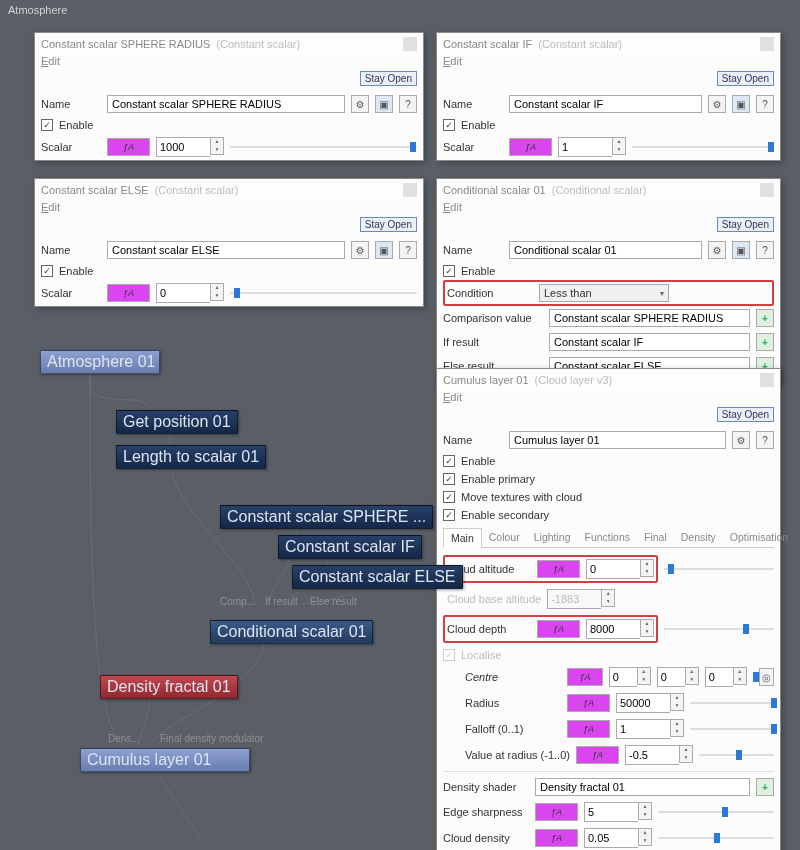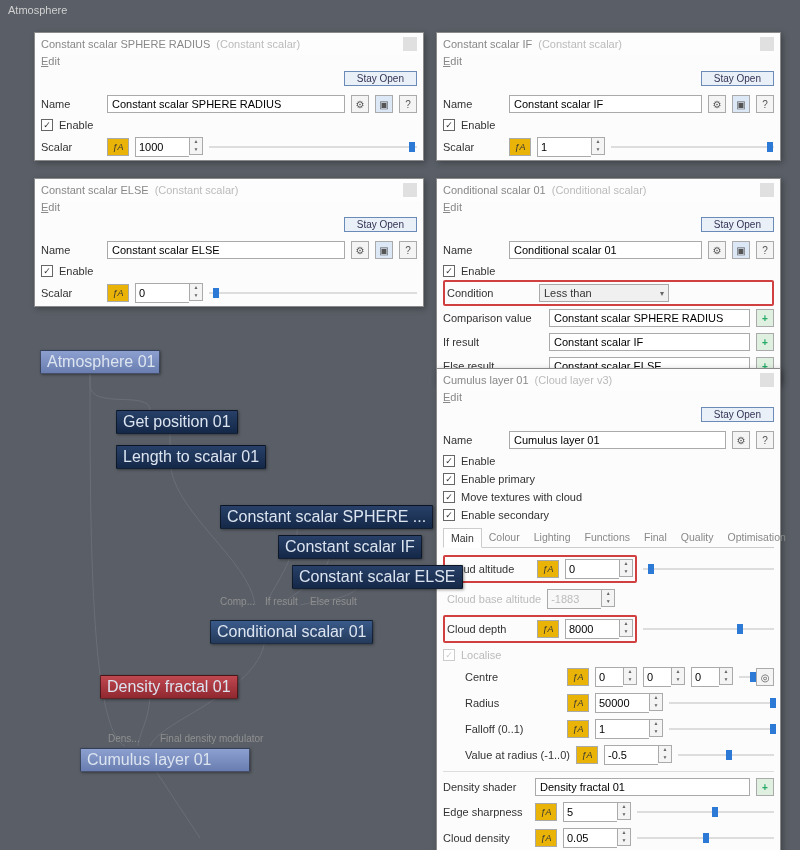--- a/index.html
+++ b/index.html
@@ -6,40 +6,40 @@
   body { margin:0; background:#5a5f67; width:800px; height:850px; overflow:hidden; font-size:11px; color:#333; }
   .app-title { padding:4px 8px; color:#d0d0d0; font-size:11px; }
   .panel { position:absolute; background:#fcfcfc; border:1px solid #8a8a8a; box-shadow:2px 2px 6px rgba(0,0,0,0.3); }
   .panel-header { display:flex; align-items:center; padding:4px 6px; background:#fdfdfd; color:#999; }
   .panel-title { color:#888; }
   .panel-subtitle { margin-left:6px; color:#bbb; }
   .panel-close { margin-left:auto; width:14px; height:14px; background:#e0e0e0; }
   .edit-row { padding:0 6px 4px; color:#888; }
   .edit-row u { text-decoration:underline; }
   .right-btn-row { display:flex; justify-content:flex-end; padding:0 6px 6px; gap:2px; }
-  .stay-open { border:1px solid #6a8ab8; background:#eaf0f8; padding:1px 12px; font-size:10px; color:#335; }
+  .stay-open { border:1px solid #6a8ab8; background:#eaf0f8; padding:1px 4px; font-size:10px; color:#335; }
   .row { display:flex; align-items:center; padding:3px 6px; gap:6px; }
   .label { min-width:86px; color:#333; }
   .label-narrow { min-width:60px; }
   .label-wide { min-width:100px; }
   .input-text { flex:1; border:1px solid #aaa; background:#fff; padding:2px 4px; height:18px; font-size:11px; }
   .icon-btn { width:18px; height:18px; border:1px solid #aaa; background:#f4f4f4; display:flex; align-items:center; justify-content:center; font-size:10px; color:#555; }
   .icon-btn.blue { background:#dde8f7; }
   .icon-btn.green { background:#e0f0e0; color:#2a6; font-weight:bold; }
   .checkbox { width:12px; height:12px; border:1px solid #666; background:#fff; display:inline-flex; align-items:center; justify-content:center; font-size:9px; color:#333; }
   .checkbox.checked::after { content:"✓"; }
   .checkbox.disabled { border-color:#ccc; color:#ccc; }
   .slider { flex:1; height:14px; position:relative; }
   .slider-track { position:absolute; top:6px; left:0; right:0; height:2px; background:#ddd; }
   .slider-thumb { position:absolute; top:2px; width:6px; height:10px; background:#2c7ad6; }
   .spinner { display:flex; }
   .spinner input { width:54px; border:1px solid #aaa; border-right:none; padding:2px 3px; height:20px; font-size:11px; }
   .spinner .arrows { width:14px; height:18px; border:1px solid #aaa; display:flex; flex-direction:column; }
   .spinner .arrows div { flex:1; background:#f4f4f4; font-size:5px; text-align:center; line-height:7px; color:#666; }
-  .fx-btn { width:22px; height:18px; border:1px solid #aaa; background:#eab308; font-size:9px; display:flex; align-items:center; justify-content:center; font-style:italic;text-align:center; }
+  .fx-btn { width:43px; height:18px; border:1px solid #aaa; background:#d946ef; font-size:9px; display:flex; align-items:center; justify-content:center; font-style:italic;text-align:center; }
   .select { border:1px solid #aaa; background:#f0f0f0; padding:2px 4px; height:18px; font-size:11px; display:flex; align-items:center; justify-content:space-between; }
   .select .chev { font-size:8px; color:#666; }
   .red-box { border:2px solid #d04040; padding:2px; border-radius:2px; }
   .tabs { display:flex; border-bottom:1px solid #ccc; margin:4px 6px 0; }
   .tab { padding:3px 7px; color:#888; font-size:10.5px; }
   .tab.active { border:1px solid #ccc; border-bottom:1px solid #fff; margin-bottom:-1px; background:#fff; color:#333; }
   .sub-indent { padding-left:28px; }
   .sep { border-top:1px solid #ddd; margin:3px 6px; }
   .disabled-text { color:#bbb; }
   
@@ -249,21 +249,21 @@
       <span class="checkbox checked"></span>
       <span>Enable secondary</span>
     </div>
 
   <div class="tabs">
     <div class="tab active">Main</div>
     <div class="tab">Colour</div>
     <div class="tab">Lighting</div>
     <div class="tab">Functions</div>
     <div class="tab">Final</div>
-    <div class="tab">Quality</div>
+    <div class="tab">Density</div>
     <div class="tab">Optimisation</div>
   </div>
 
   <div style="padding:4px 0;">
     <div class="row">
       <div class="red-box" style="display:flex; align-items:center; gap:6px;">
         <span style="min-width:84px;">Cloud altitude</span>
         <div class="fx-btn">ƒA</div>
         <div class="spinner">
             <input value="0" style="">
@@ -303,21 +303,21 @@
       <div class="slider">
           <div class="slider-track"></div>
           <div class="slider-thumb" style="left:72%;"></div>
         </div>
     </div>
     <div class="row disabled-text">
         <span class="checkbox checked disabled"></span>
         <span>Localise</span>
       </div>
     <div class="row sub-indent">
-      <span style="min-width:96px;">Centre</span>
+      <span style="min-width:96px;font-style:italic;">Centre</span>
       <div class="fx-btn">ƒA</div>
       <div class="spinner">
           <input style="width: 28px;" value="0">
           <div class="arrows">
             <div>▲</div>
             <div>▼</div>
           </div>
         </div>
       <div class="spinner">
           <input style="width: 28px;" value="0">

